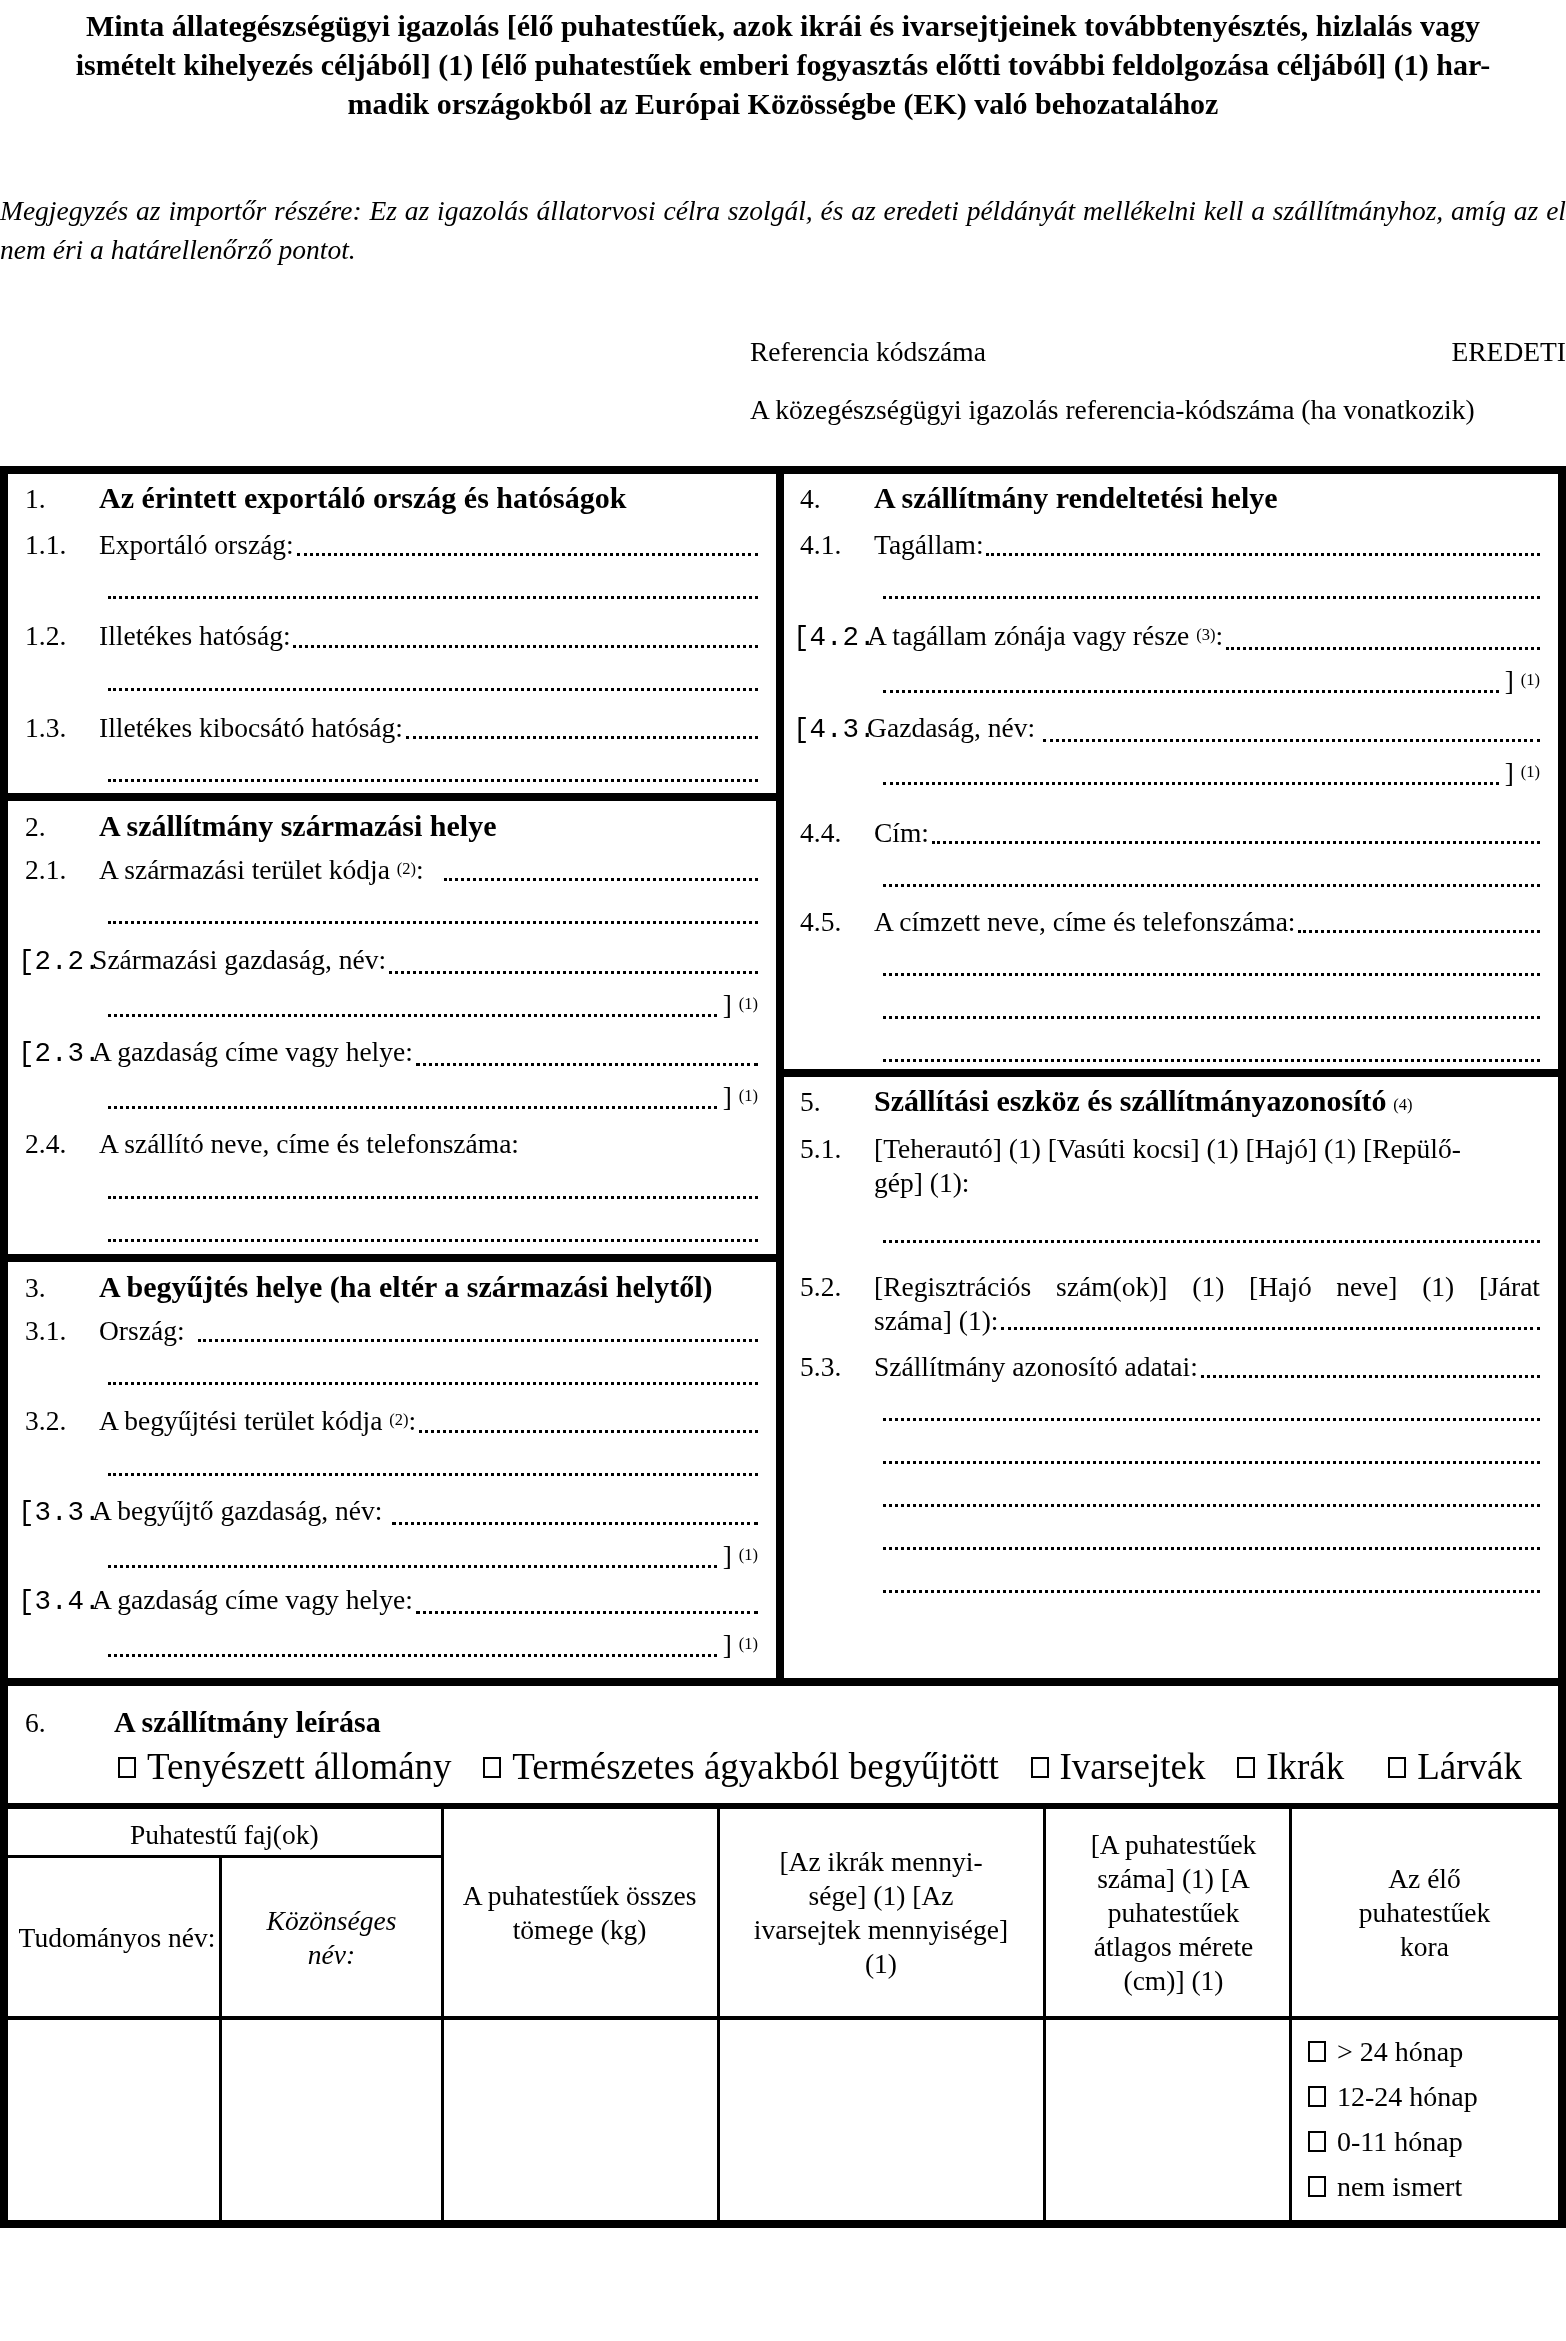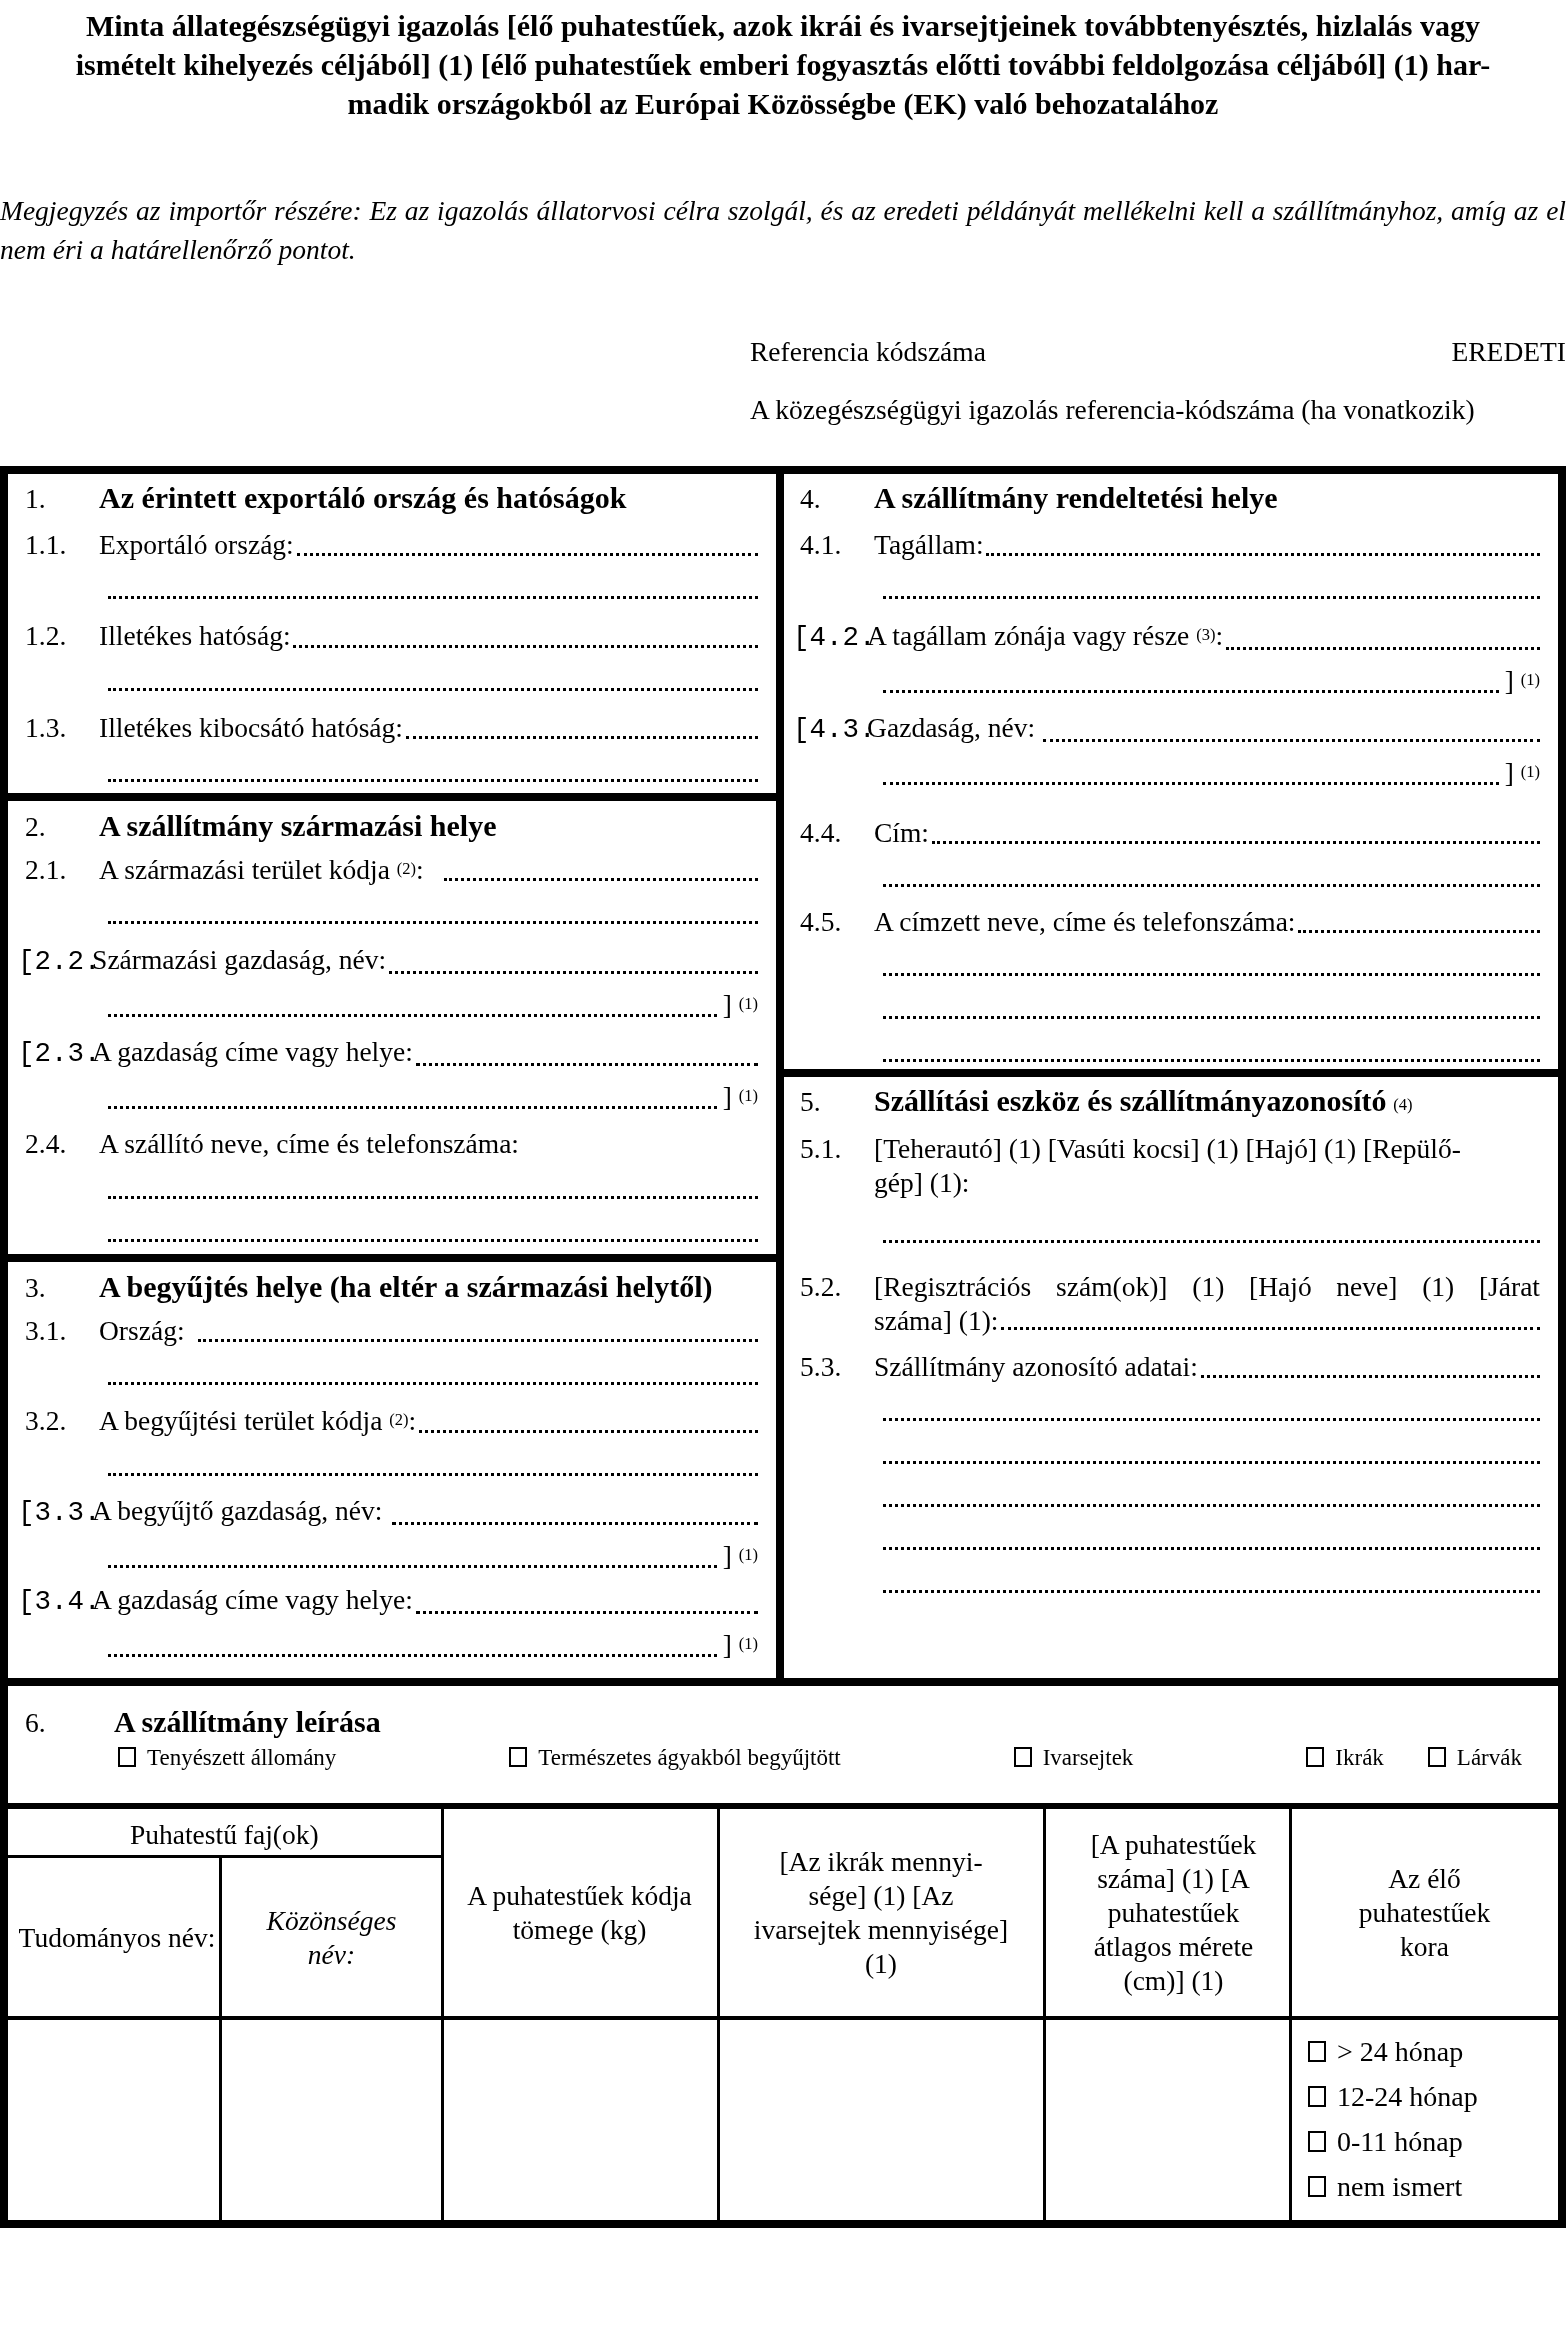--- a/index.html
+++ b/index.html
@@ -23,21 +23,21 @@
   .numb { width:74px; flex:none; margin-left:-6.9px;font-family:Liberation Mono, monospace; }
   .head { font-weight:bold; font-size:30px; }
   .lbl { flex:none; }
   .dots { flex:1; overflow:hidden; border-bottom:3.4px dotted #000; height:0; margin-left:2.8px; align-self:flex-end; margin-bottom:9.6px; }
   .line { height:43px; display:flex; align-items:flex-end; }
   .line .dots { margin-left:83px; }
   .line .tail { flex:none; margin-left:5.5px; }
   sup { font-size:16.5px; vertical-align:top; position:relative; top:-1.4px; }
 
   .cb { display:inline-block; width:18px; height:20.7px; border:2.8px solid #000; box-sizing:border-box; vertical-align:middle; margin-right:11px; position:relative; top:-2.8px; }
-  .opts { left:118px; top:1745px; font-size:23px; display:flex; gap:0; width:1404px; justify-content:space-between; }
+  .opts { left:118px; top:1745px; font-size:37px; display:flex; gap:0; width:1404px; justify-content:space-between; }
 
   .th { position:absolute; font-size:27.5px; line-height:34px; text-align:center; display:flex; align-items:center; justify-content:center; }
   .ages { left:1308px; top:2029px; font-size:28px; line-height:45px; }
 </style>
 </head>
 <body>
 
 <div class="abs title">
   <span>Minta állategészségügyi igazolás [élő puhatestűek, azok ikrái és ivarsejtjeinek továbbtenyésztés, hizlalás vagy</span>
   <span>ismételt kihelyezés céljából] (1) [élő puhatestűek emberi fogyasztás előtti további feldolgozása céljából] (1) har-</span>
@@ -288,21 +288,21 @@
   <span><span class="cb"></span><span>Ivarsejtek</span></span>
   <span style="display:flex; gap:44px">
     <span><span class="cb"></span><span>Ikrák</span></span>
     <span><span class="cb"></span><span>Lárvák</span></span>
   </span>
 </div>
 
 <div class="th" style="left:8.3px; top:1809px; width:432px; height:52px;border-radius:23px;">Puhatestű faj(ok)</div>
 <div class="th" style="left:15px; top:1859px; width:204px; height:158px;">Tudományos név:</div>
 <div class="th" style="left:222px; top:1859px; width:219px; height:158px; padding:0 41px; box-sizing:border-box;font-style:italic;">Közönséges név:</div>
-<div class="th" style="left:443px; top:1809px; width:273px; height:207px; padding:0 13.8px; box-sizing:border-box;">A puhatestűek kódja tömege (kg)</div>
+<div class="th" style="left:443px; top:1809px; width:273px; height:207px; padding:0 13.8px; box-sizing:border-box;">A puhatestűek összes tömege (kg)</div>
 <div class="th" style="left:719px; top:1809px; width:324px; height:207px; padding:0 34px; box-sizing:border-box;">[Az ikrák mennyi-sége] (1) [Az ivarsejtek mennyisége] (1)</div>
 <div class="th" style="left:1052px; top:1809px; width:243px; height:207px; padding:0 13.8px; box-sizing:border-box;">[A puhatestűek száma] (1) [A puhatestűek átlagos mérete (cm)] (1)</div>
 <div class="th" style="left:1291px; top:1809px; width:267px; height:207px; padding:0 55px; box-sizing:border-box;font-family:Liberation Serif, serif;">Az élő puhatestűek kora</div>
 
 <div class="abs" style="left:8.3px; top:2020px; width:211px; height:200px;"></div>
 <div class="abs" style="left:222px; top:2020px; width:219px; height:200px;"></div>
 <div class="abs" style="left:443px; top:2020px; width:273px; height:200px;"></div>
 <div class="abs" style="left:719px; top:2020px; width:324px; height:200px;"></div>
 <div class="abs" style="left:1046px; top:2020px; width:243px; height:200px;"></div>
 

